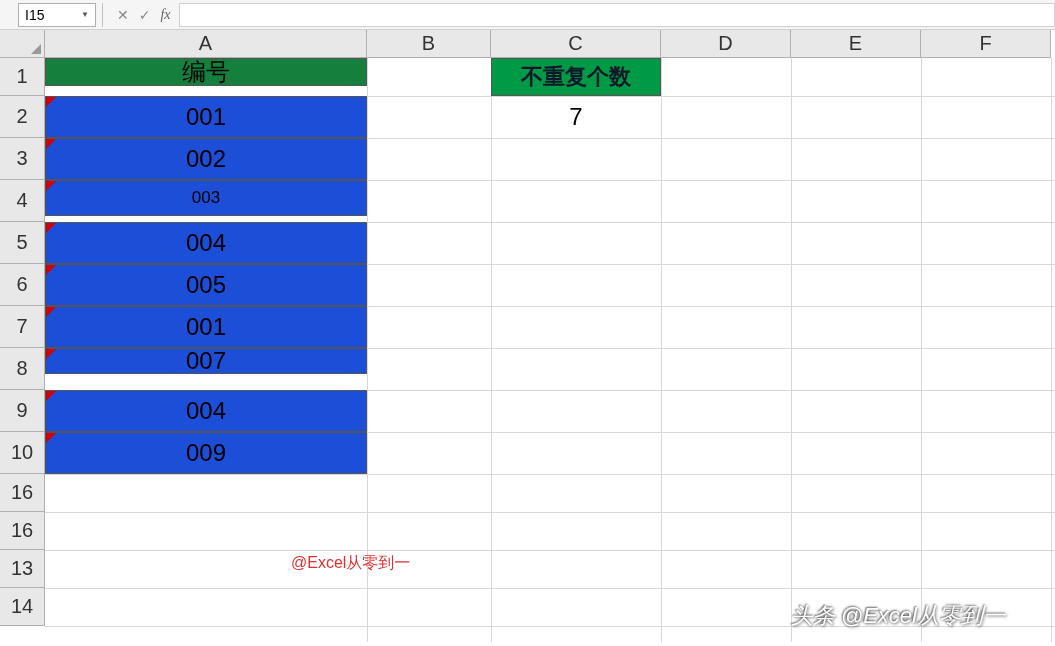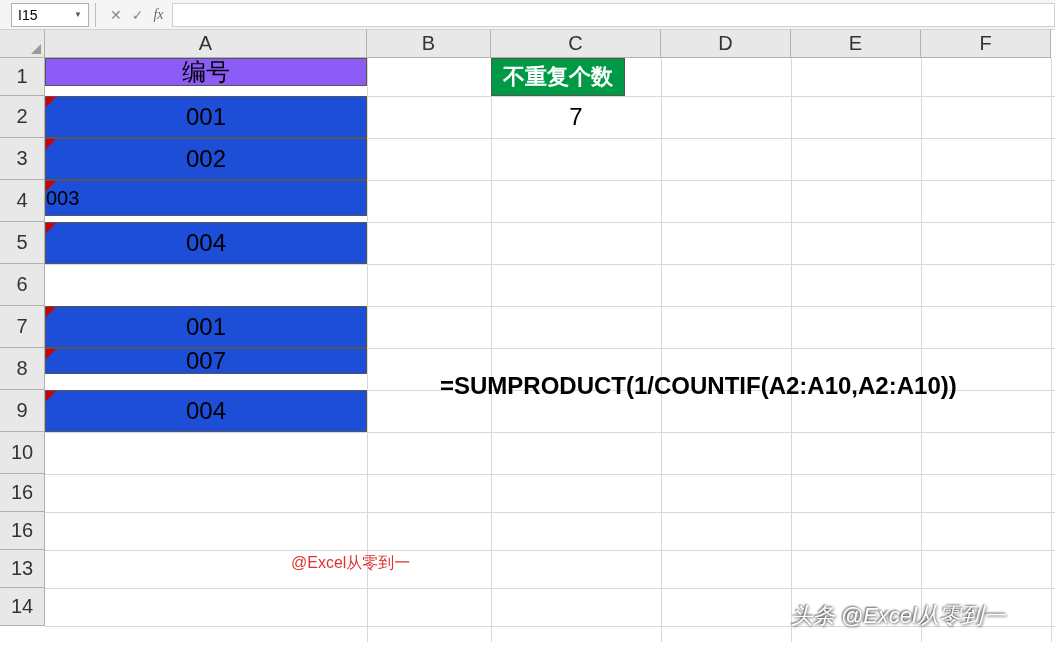--- a/index.html
+++ b/index.html
@@ -23,21 +23,21 @@
     .name-box {
       width: 78px;
       height: 24px;
       border: 1px solid #b0b0b0;
       background: #fff;
       font-size: 14px;
       padding: 2px 6px;
       display: flex;
       align-items: center;
       justify-content: space-between;
-      margin-left: 11px;
+      margin-left: 18px;
     }
     .name-box-dropdown {
       font-size: 8px;
       color: #555;
     }
     .fb-divider {
       width: 1px;
       height: 24px;
       background: #c0c0c0;
       margin: 0 6px;
@@ -142,41 +142,41 @@
     
     .cell-a {
       left: 0;
       width: 322px;
       background: #1d4ed8;
       border: 1px solid #555;
       position: absolute;
     }
     .cell-a1 {
       top: 0; height: 28px;
-      background: #8b5cf6;
+      background: #15803d;
       font-weight: normal;
     }
     .comment-marker {
       position: absolute;
       left: 0;
       top: 0;
       width: 0;
       height: 0;
       border-top: 10px solid #d00000;
       border-right: 10px solid transparent;
     }
     
     .cell-c1 {
       position: absolute;
       left: 446px;
       top: 0;
-      width: 134px;
+      width: 170px;
       height: 38px;
       background: #009945;
-      color: #ffffff;
+      color: #0f172a;
       border: 1px solid #555;
       display: flex;
       align-items: center;
       justify-content: center;
       font-size: 22px;
       font-weight: bold;
     }
     .cell-c2 {
       position: absolute;
       left: 446px;
@@ -308,45 +308,52 @@
       <div class="cell-a cell-a1" style="display:flex;align-items:center;justify-content:center;font-size:24px;">编号</div>
 
       <div class="cell-a" style="top:38px;height:42px;display:flex;align-items:center;justify-content:center;font-size:24px;">
         <div class="comment-marker"></div>
         <span>001</span>
       </div>
       <div class="cell-a" style="top:80px;height:42px;display:flex;align-items:center;justify-content:center;font-size:24px;">
         <div class="comment-marker"></div>
         <span>002</span>
       </div>
-      <div class="cell-a" style="top:122px;height:36px;display:flex;align-items:center;justify-content:flex-start;font-size:20px;">
+      <div class="cell-a" style="top:122px;height:36px;display:flex;align-items:center;justify-content:center;font-size:17px;">
         <div class="comment-marker"></div>
         <span>003</span>
       </div>
       <div class="cell-a" style="top:164px;height:42px;display:flex;align-items:center;justify-content:center;font-size:24px;">
         <div class="comment-marker"></div>
         <span>004</span>
       </div>
+      <div class="cell-a" style="top:206px;height:42px;display:flex;align-items:center;justify-content:center;font-size:24px;">
+        <div class="comment-marker"></div>
+        <span>005</span>
+      </div>
       <div class="cell-a" style="top:248px;height:42px;display:flex;align-items:center;justify-content:center;font-size:24px;">
         <div class="comment-marker"></div>
         <span>001</span>
       </div>
       <div class="cell-a" style="top:290px;height:26px;display:flex;align-items:center;justify-content:center;font-size:24px;">
         <div class="comment-marker"></div>
         <span>007</span>
       </div>
       <div class="cell-a" style="top:332px;height:42px;display:flex;align-items:center;justify-content:center;font-size:24px;">
         <div class="comment-marker"></div>
         <span>004</span>
       </div>
+      <div class="cell-a" style="top:374px;height:42px;display:flex;align-items:center;justify-content:center;font-size:24px;">
+        <div class="comment-marker"></div>
+        <span>009</span>
+      </div>
 
       <div class="cell-c1">不重复个数</div>
 
       <div class="cell-c2">7</div>
 
-      <div class="formula-text">=SUMPRODUCT(1/COUNTIF(A2:A10,A2:A10))</div>
 
       <div class="watermark-red">@Excel从零到一</div>
     </div>
   </div>
 </div>
 
 <div class="watermark-bottom">头条 @Excel从零到一</div>
 
 </body></html>

